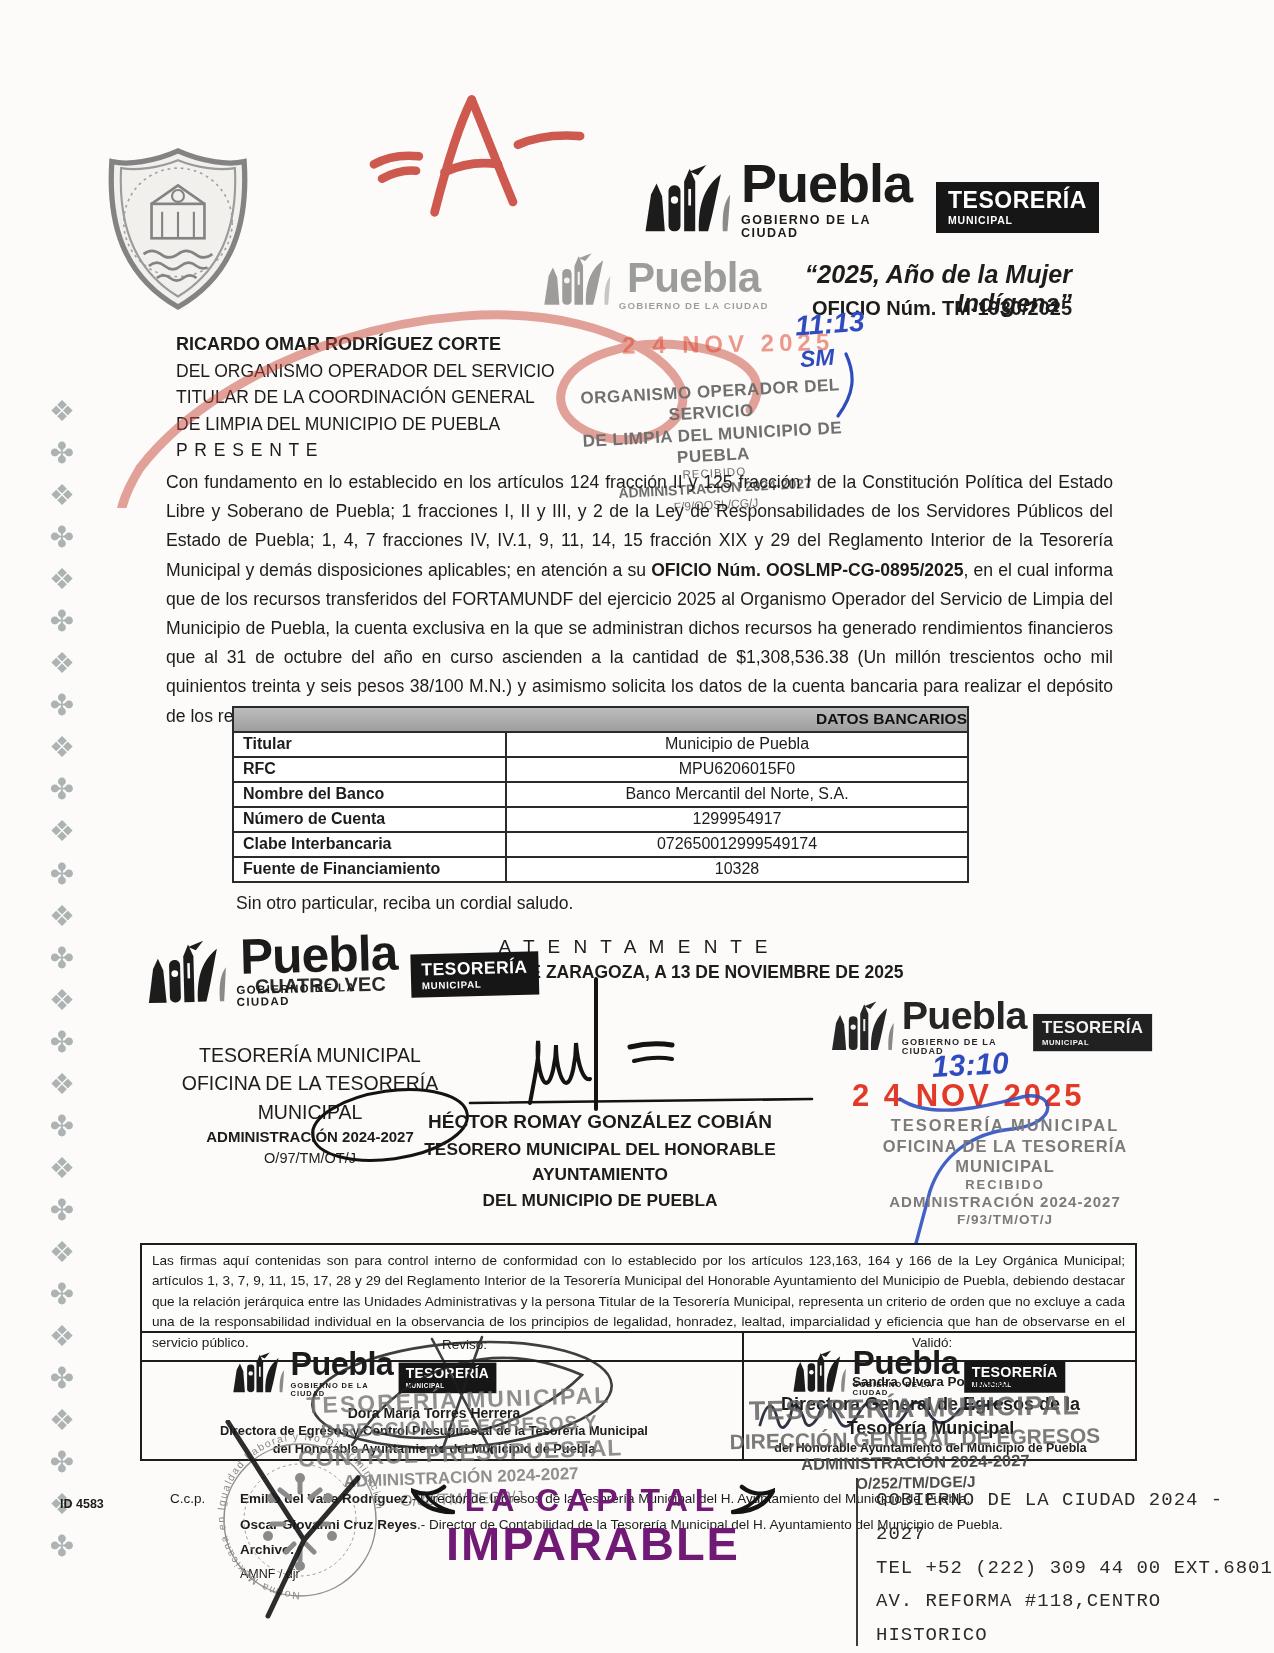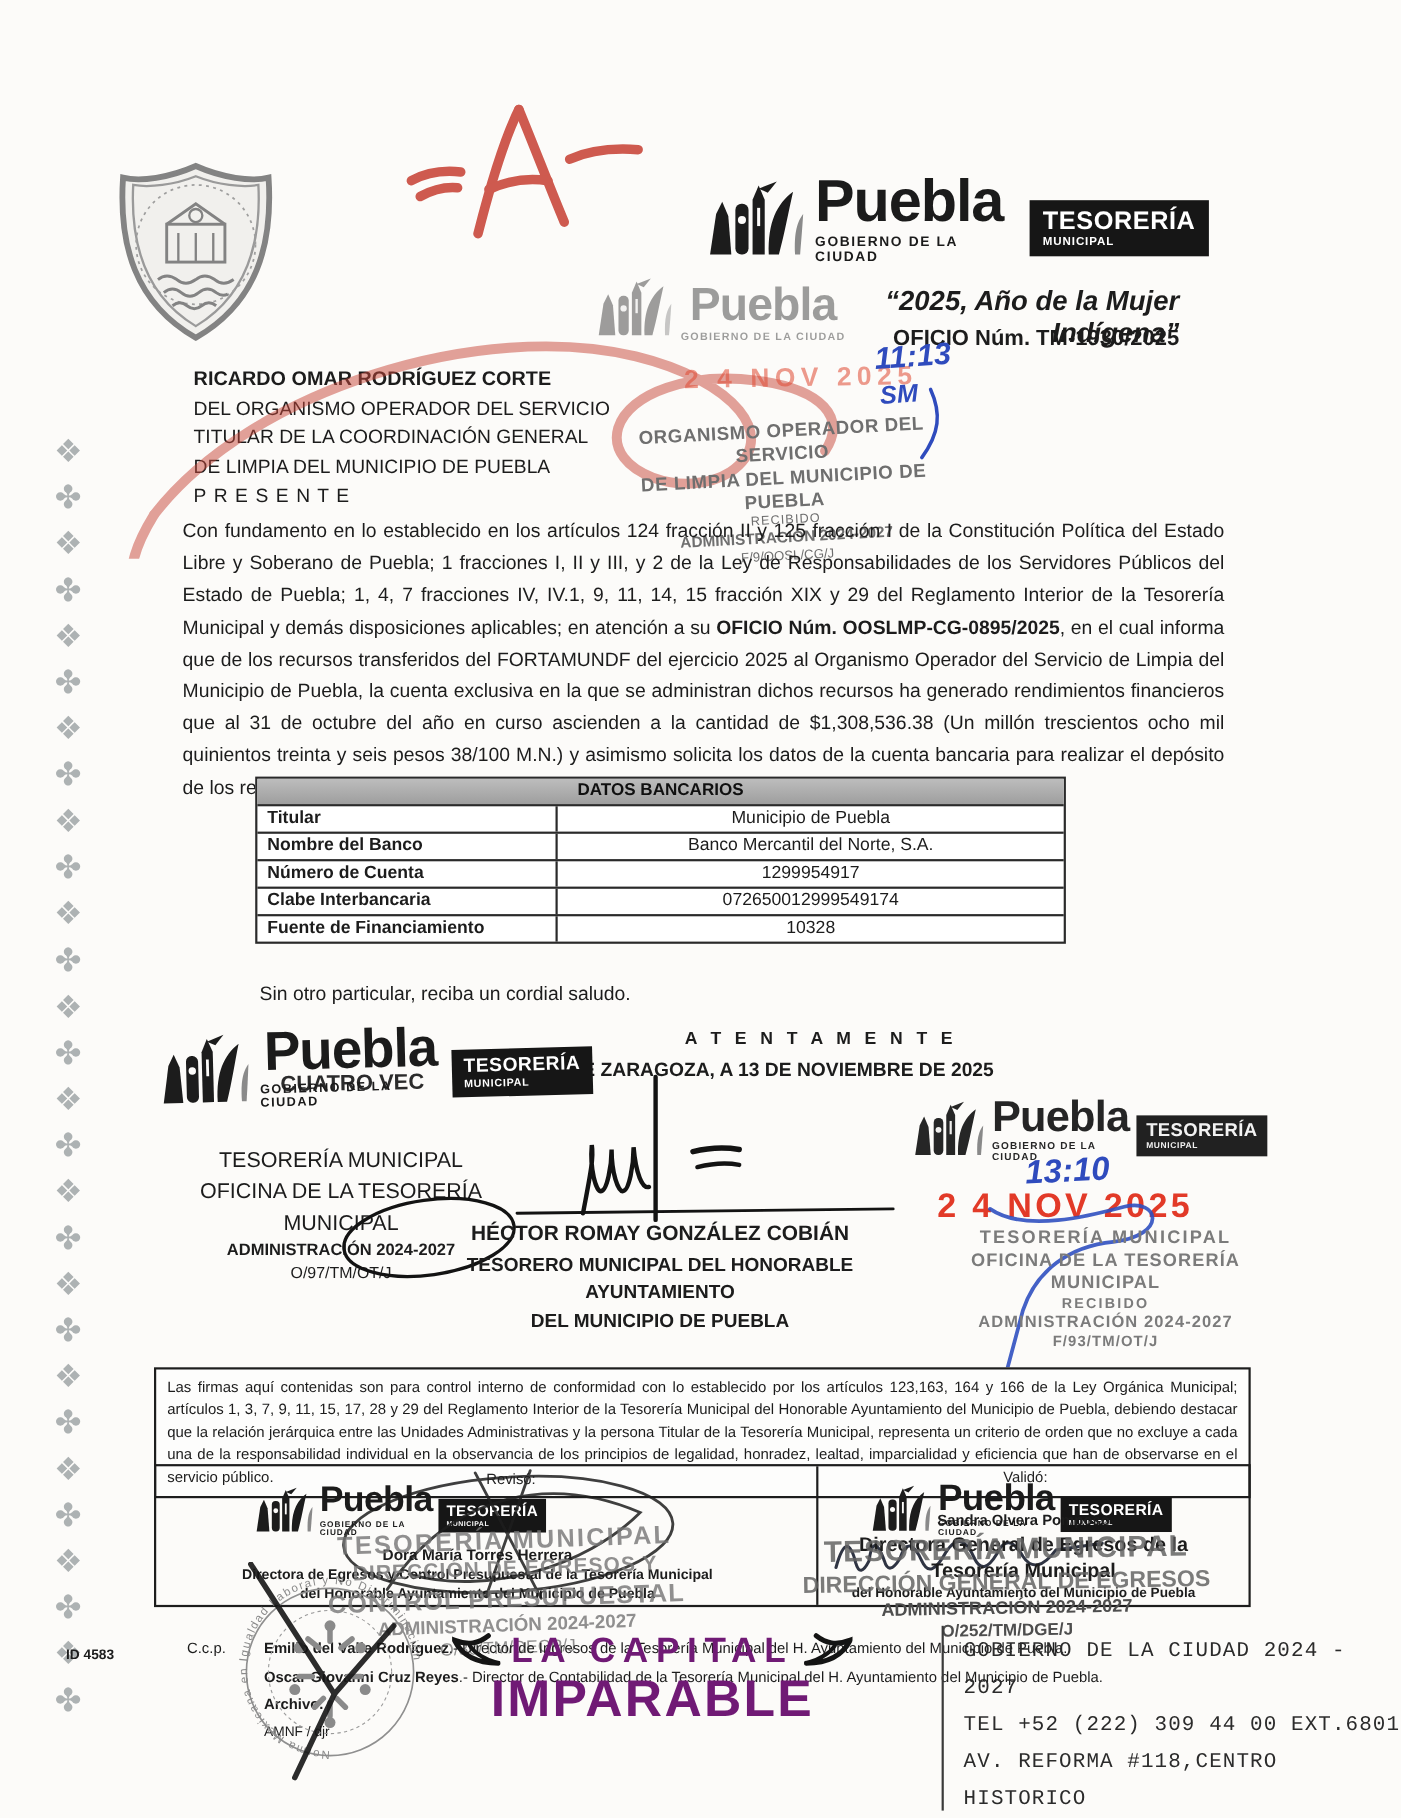--- a/index.html
+++ b/index.html
@@ -24,21 +24,21 @@
   .ghost{filter:grayscale(1) contrast(.85);opacity:.45}
 
   .graystamp{color:#6f6f6f;text-align:center;line-height:1.25;font-weight:bold}
   .redink{color:#e04a33;font-weight:bold;letter-spacing:5px}
   .blueink{color:#2f4bbd;font-weight:bold;transform:rotate(-4deg);font-style:italic}
 
   .bodytext{width:947px;font-size:17.6px;line-height:1.66;text-align:justify}
   .bodytext b{font-weight:bold}
 
   .btable{width:733px;border:2px solid #2a2a2a;font-size:16px;background:#fff}
-  .bhead{background:linear-gradient(#bdbdbd,#9e9e9e);text-align:center;font-weight:bold;
+  .bhead{background:linear-gradient(#bdbdbd,#9e9e9e);text-align:right;font-weight:bold;
          padding:2px 0 3px;border-bottom:2px solid #2a2a2a;font-size:15.5px;color:#101010}
   .brow{display:flex;border-bottom:2px solid #2a2a2a}
   .brow:last-child{border-bottom:none}
   .brow .bl{width:262px;font-weight:bold;padding:2px 0 3px 9px;border-right:2px solid #2a2a2a}
   .brow .bv{flex:1;text-align:center;padding:2px 0 3px}
 
   .disc{border:2px solid #1d1d1d;padding:6px 10px 7px;font-size:13.6px;line-height:1.5;text-align:justify;background:#fdfdfc}
 
   .rtable{border:2px solid #1d1d1d;display:flex;height:126px;background:transparent}
   .rcell{position:relative}
@@ -202,39 +202,43 @@
     <span>Con fundamento en lo establecido en los artículos 124 fracción II y 125 fracción I de la Constitución Política del Estado Libre y Soberano de Puebla; 1 fracciones I, II y III, y 2 de la Ley de Responsabilidades de los Servidores Públicos del Estado de Puebla; 1, 4, 7 fracciones IV, IV.1, 9, 11, 14, 15 fracción XIX y 29 del Reglamento Interior de la Tesorería Municipal y demás disposiciones aplicables; en atención a su </span><b>OFICIO Núm. OOSLMP-CG-0895/2025</b><span>, en el cual informa que de los recursos transferidos del FORTAMUNDF del ejercicio 2025 al Organismo Operador del Servicio de Limpia del Municipio de Puebla, la cuenta exclusiva en la que se administran dichos recursos ha generado rendimientos financieros que al 31 de octubre del año en curso ascienden a la cantidad de $1,308,536.38 (Un millón trescientos ocho mil quinientos treinta y seis pesos 38/100 M.N.) y asimismo solicita los datos de la cuenta bancaria para realizar el depósito de los recursos mencionados; al respecto, me permito informar lo siguiente:</span>
   </div>
 
   <div class="abs btable" style="left:232px;top:706px">
     <div class="bhead">DATOS BANCARIOS</div>
     <div class="brow">
       <div class="bl">Titular</div>
       <div class="bv">Municipio de Puebla</div>
     </div>
     <div class="brow">
+      <div class="bl">RFC</div>
+      <div class="bv">MPU6206015F0</div>
+    </div>
+    <div class="brow">
       <div class="bl">Nombre del Banco</div>
       <div class="bv">Banco Mercantil del Norte, S.A.</div>
     </div>
     <div class="brow">
       <div class="bl">Número de Cuenta</div>
       <div class="bv">1299954917</div>
     </div>
     <div class="brow">
       <div class="bl">Clabe Interbancaria</div>
       <div class="bv">072650012999549174</div>
     </div>
     <div class="brow">
       <div class="bl">Fuente de Financiamiento</div>
       <div class="bv">10328</div>
     </div>
   </div>
 
   <div class="abs" style="left:236px;top:893px;font-size:17.6px">Sin otro particular, reciba un cordial saludo.</div>
-  <div class="abs" style="left:400px;top:936px;width:470px;text-align:right;font-size:16px;font-weight:bold;letter-spacing:4px">A T E N T A M E N T E</div>
+  <div class="abs" style="left:400px;top:936px;width:470px;text-align:center;font-size:19px;font-weight:normal;letter-spacing:4px">A T E N T A M E N T E</div>
   <div class="abs" style="left:392px;top:962px;width:560px;text-align:center;font-size:17.5px;font-weight:bold">PUEBLA DE ZARAGOZA, A 13 DE NOVIEMBRE DE 2025</div>
 
   <div class="abs" style="left:255px;top:974px;font-size:20px;font-weight:bold;color:#2b2b2b;transform:rotate(-1deg)">CUATRO VEC</div>
   <div class="abs" style="left:142px;top:934px;transform:scale(.92) rotate(-1.5deg);transform-origin:0 0">
     <div class="plogo">
       <svg class="picon">
           <use href="#sym-picon"></use>
         </svg>
       <span class="pword">
         <b>Puebla</b>

